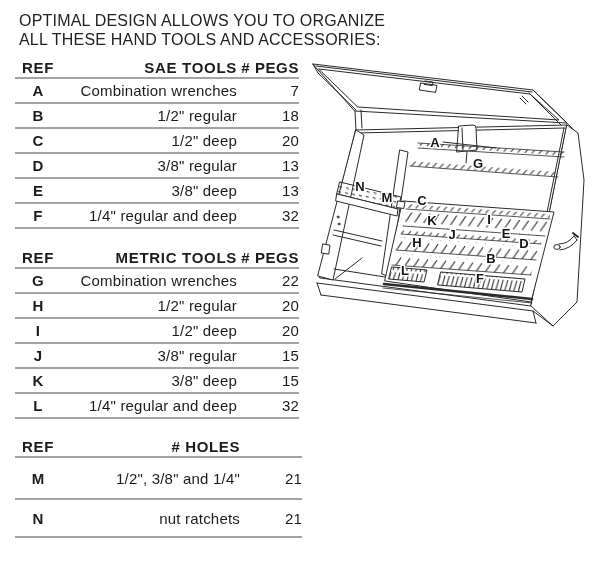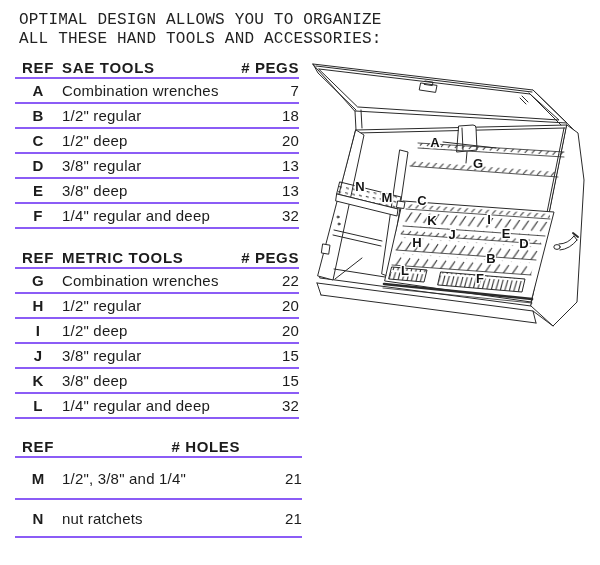--- a/index.html
+++ b/index.html
@@ -5,35 +5,35 @@
   html,body{margin:0;padding:0;}
   body{
     width:600px;height:565px;background:#ffffff;position:relative;overflow:hidden;
     font-family:"Liberation Sans","DejaVu Sans",sans-serif;color:#1c1c1c;
     -webkit-font-smoothing:antialiased;
   }
   .title{
     position:absolute;left:19px;top:11px;font-size:16px;line-height:19px;
     letter-spacing:.2px;color:#222;
   }
-  .title div{white-space:nowrap;font-family:Liberation Mono, monospace;}
+  .title div{white-space:nowrap;}
   .tbl{position:absolute;left:15px;width:284px;font-size:15px;}
   #tbl-sae{top:57px;}
   #tbl-metric{top:247px;}
   #tbl-misc{top:436px;width:287px;}
   .row{
     display:grid;grid-template-columns:46px 1fr 62px;align-items:center;
-    border-bottom:2px solid #8b5cf6;letter-spacing:.2px;
+    border-bottom:2px solid #a3a3a3;letter-spacing:.2px;
   }
   .row.head{height:20px;font-weight:bold;letter-spacing:.6px;}
   .row.body{height:23px;}
   #tbl-misc .row.body{height:40px;}
   #tbl-misc .row.body.last{height:36px;}
   .c-ref{text-align:center;font-weight:bold;}
-  .c-name{padding-left:1px;line-height:17px;}
+  .c-name{padding-left:1px;line-height:17px;text-align:right;}
   .c-cnt{text-align:right;}
   .head .c-name{letter-spacing:.7px;}
   svg{position:absolute;left:300px;top:40px;}
   svg text{
     font-family:"Liberation Sans","DejaVu Sans",sans-serif;
     font-size:13px;font-weight:bold;fill:#141414;text-anchor:middle;
     paint-order:stroke;stroke:#ffffff;stroke-width:3px;stroke-linejoin:round;
   }
 </style>
 </head>

